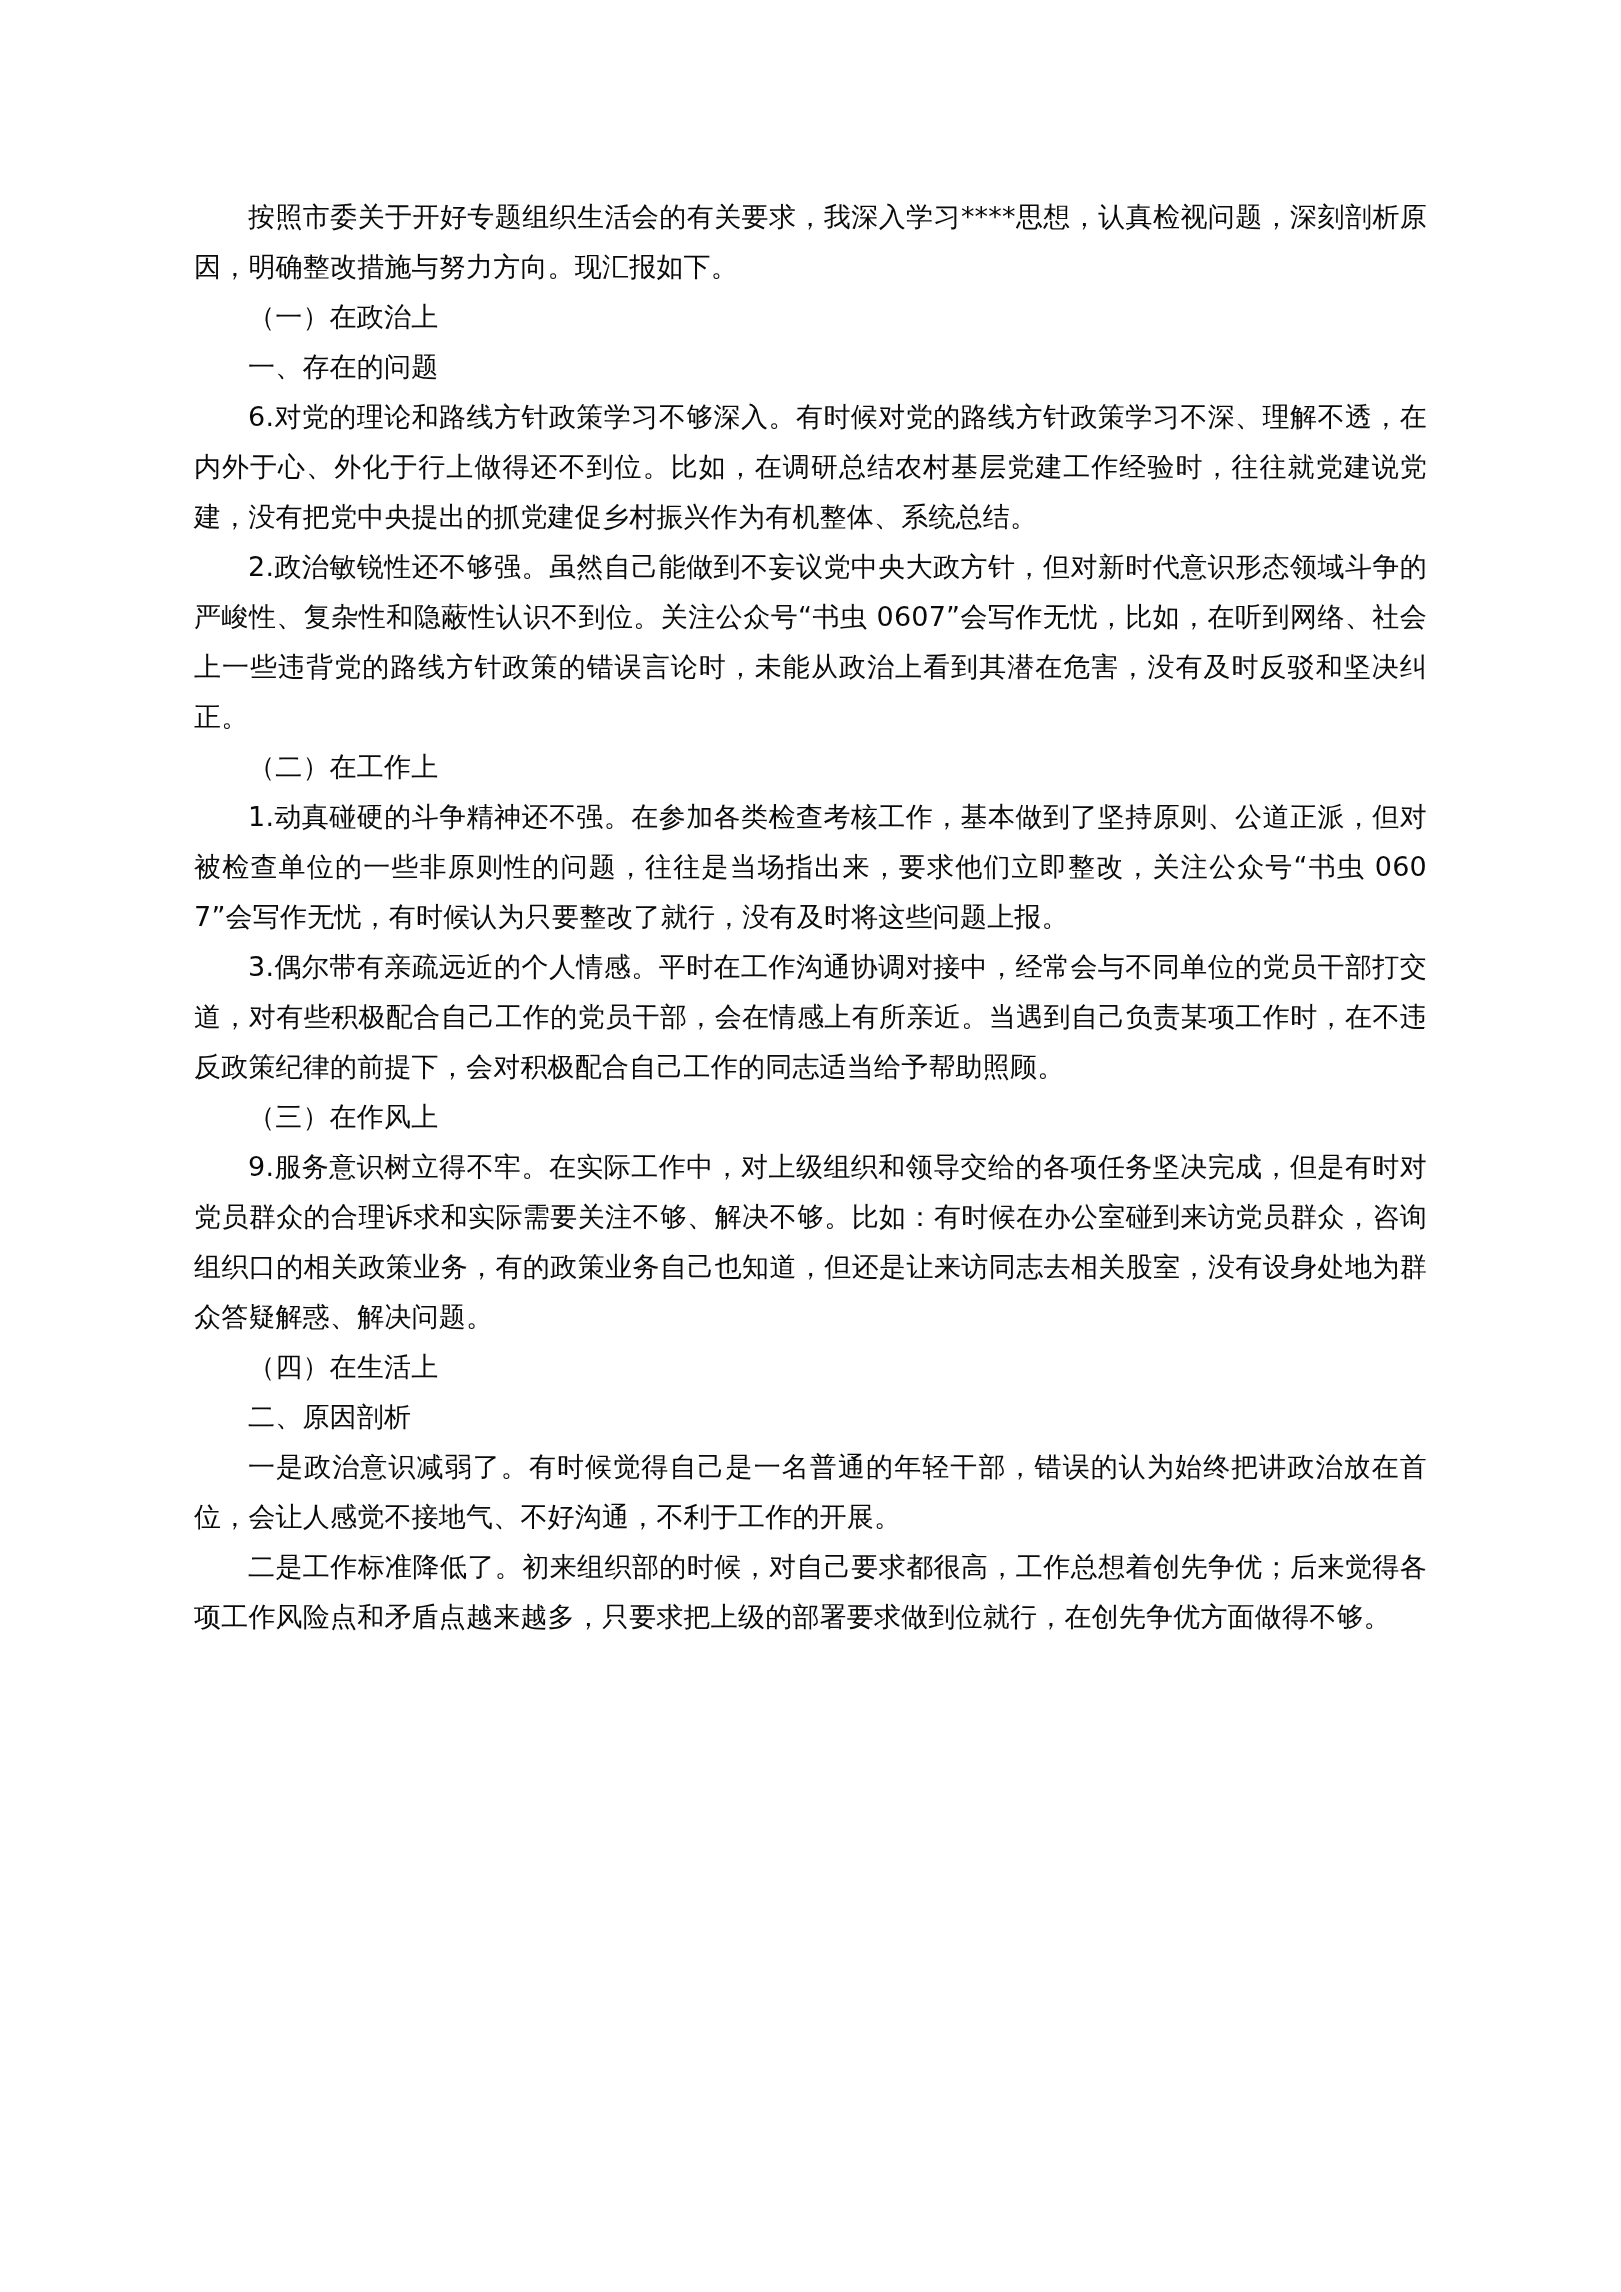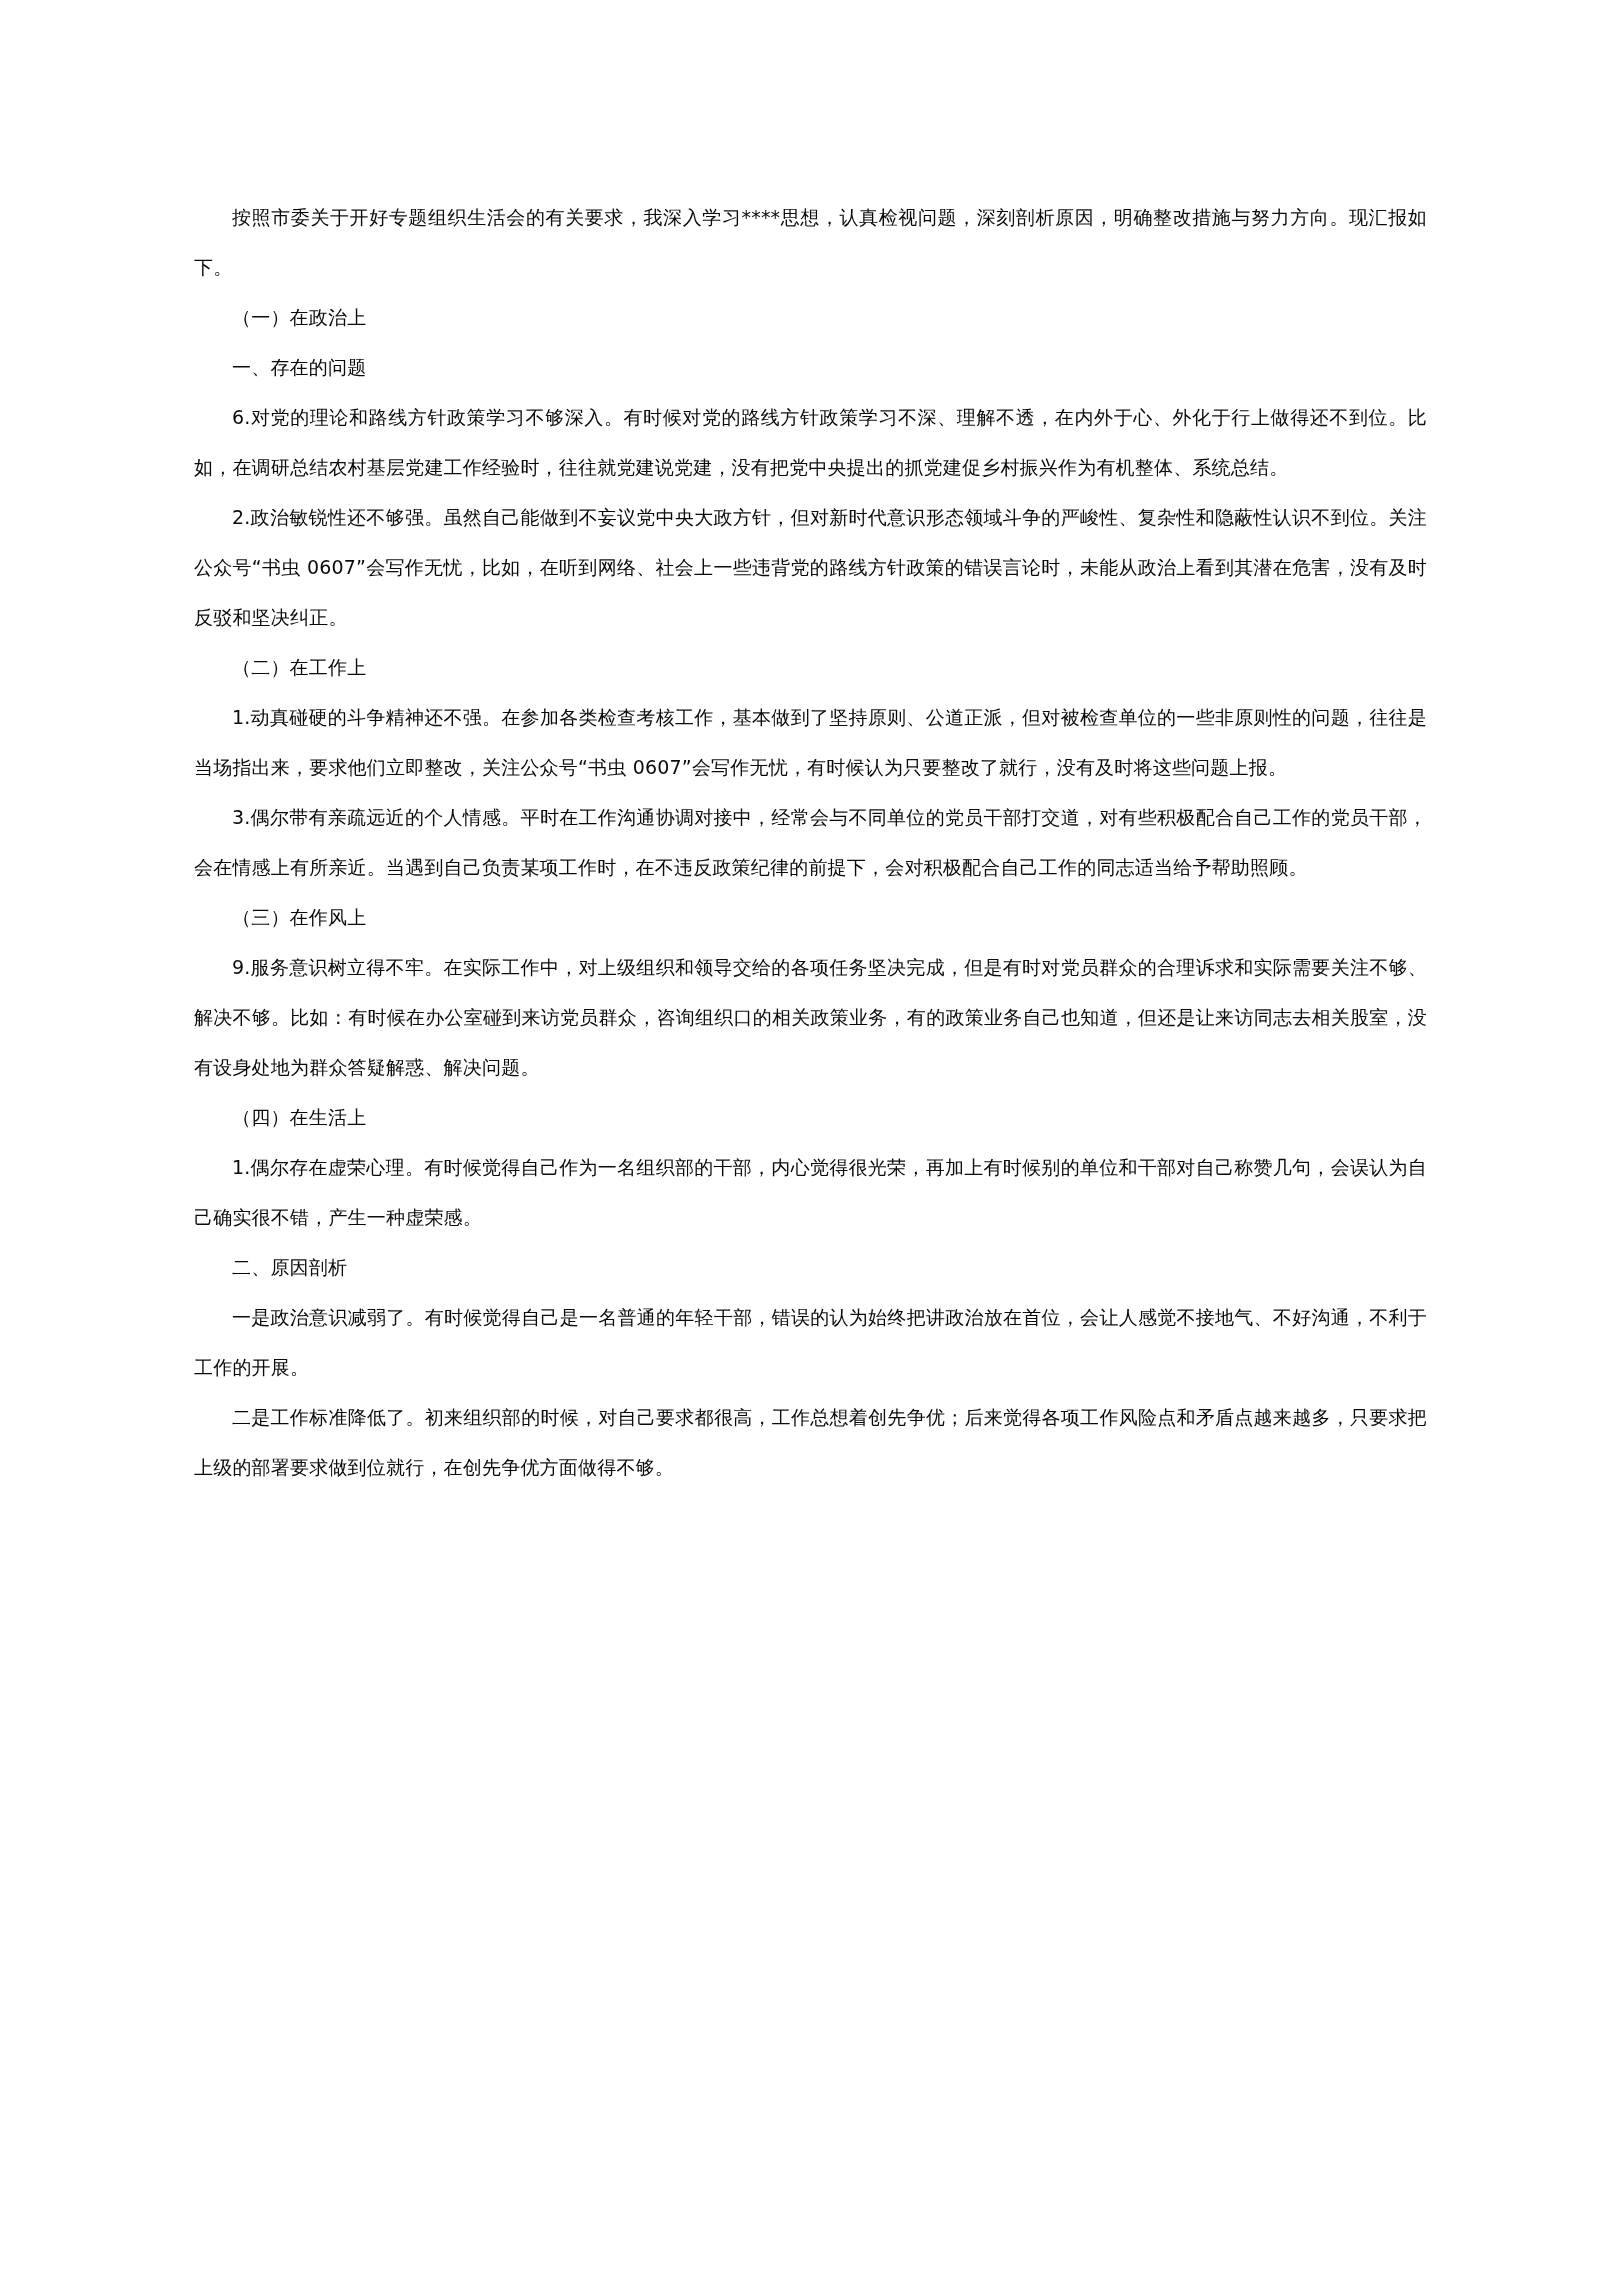--- a/index.html
+++ b/index.html
@@ -19,21 +19,21 @@
     overflow: hidden;
   }
   .doc-body {
     position: absolute;
     left: 194px;
     top: 192px;
     width: 1233px;
   }
   .para {
     font-family: "DejaVu Sans", sans-serif;
-    font-size: 19px;
+    font-size: 27px;
     line-height: 50px;
     color: #0a0a0a;
     text-align: justify;
     text-justify: inter-ideograph;
     margin: 0;
     letter-spacing: 0.2px;
     text-indent: 2em;
     word-break: break-all;
   }
 </style>
@@ -46,19 +46,18 @@
     <p class="para">（一）在政治上</p>
     <p class="para">一、存在的问题</p>
     <p class="para">6.对党的理论和路线方针政策学习不够深入。有时候对党的路线方针政策学习不深、理解不透，在内外于心、外化于行上做得还不到位。比如，在调研总结农村基层党建工作经验时，往往就党建说党建，没有把党中央提出的抓党建促乡村振兴作为有机整体、系统总结。</p>
     <p class="para">2.政治敏锐性还不够强。虽然自己能做到不妄议党中央大政方针，但对新时代意识形态领域斗争的严峻性、复杂性和隐蔽性认识不到位。关注公众号“书虫 0607”会写作无忧，比如，在听到网络、社会上一些违背党的路线方针政策的错误言论时，未能从政治上看到其潜在危害，没有及时反驳和坚决纠正。</p>
     <p class="para">（二）在工作上</p>
     <p class="para">1.动真碰硬的斗争精神还不强。在参加各类检查考核工作，基本做到了坚持原则、公道正派，但对被检查单位的一些非原则性的问题，往往是当场指出来，要求他们立即整改，关注公众号“书虫 0607”会写作无忧，有时候认为只要整改了就行，没有及时将这些问题上报。</p>
     <p class="para">3.偶尔带有亲疏远近的个人情感。平时在工作沟通协调对接中，经常会与不同单位的党员干部打交道，对有些积极配合自己工作的党员干部，会在情感上有所亲近。当遇到自己负责某项工作时，在不违反政策纪律的前提下，会对积极配合自己工作的同志适当给予帮助照顾。</p>
     <p class="para">（三）在作风上</p>
     <p class="para">9.服务意识树立得不牢。在实际工作中，对上级组织和领导交给的各项任务坚决完成，但是有时对党员群众的合理诉求和实际需要关注不够、解决不够。比如：有时候在办公室碰到来访党员群众，咨询组织口的相关政策业务，有的政策业务自己也知道，但还是让来访同志去相关股室，没有设身处地为群众答疑解惑、解决问题。</p>
     <p class="para">（四）在生活上</p>
-    <p class="para">1.偶尔存在虚荣心理。有时候觉得自己作为一名组织部的干部，内心觉得很光荣，再加上有时候别的单位和干部对自己称赞几句，会误认为自己确实很不错，产生一种虚荣感。</p>
     <p class="para">二、原因剖析</p>
     <p class="para">一是政治意识减弱了。有时候觉得自己是一名普通的年轻干部，错误的认为始终把讲政治放在首位，会让人感觉不接地气、不好沟通，不利于工作的开展。</p>
     <p class="para">二是工作标准降低了。初来组织部的时候，对自己要求都很高，工作总想着创先争优；后来觉得各项工作风险点和矛盾点越来越多，只要求把上级的部署要求做到位就行，在创先争优方面做得不够。</p>
   </div>
 </div>
 
 
 </body></html>

